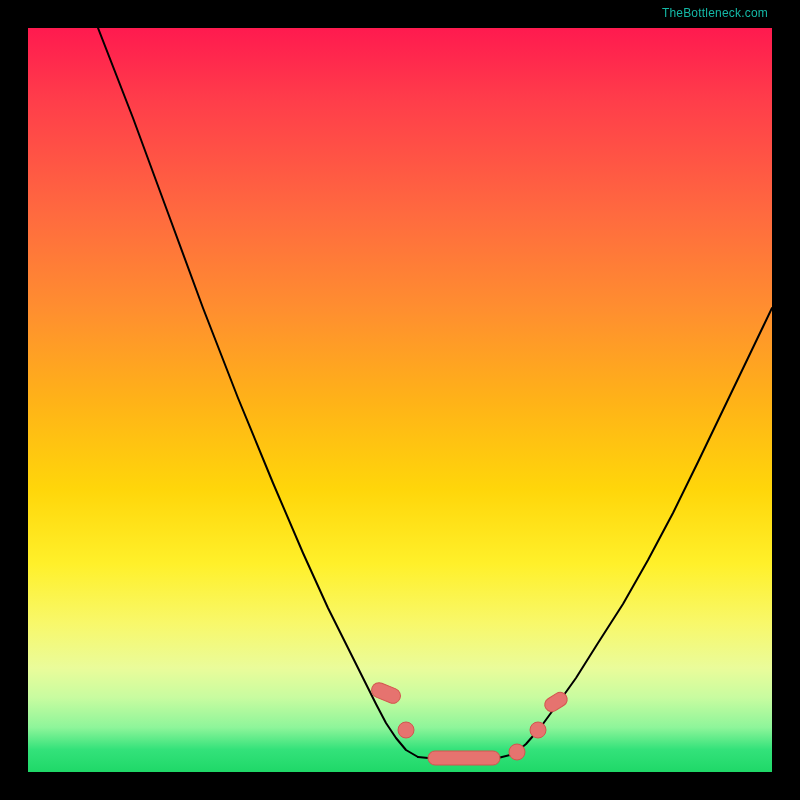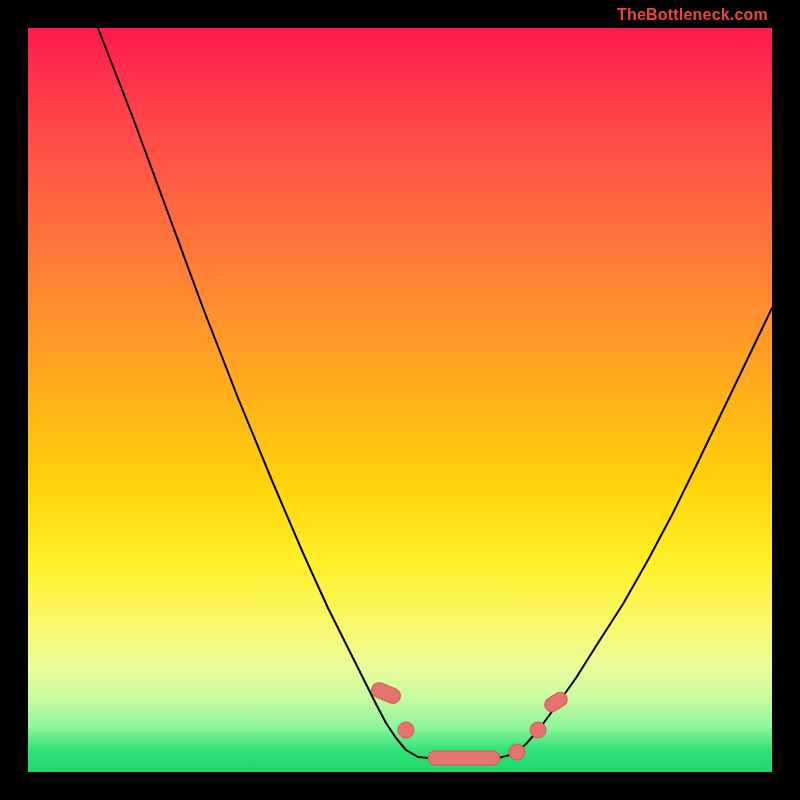--- a/index.html
+++ b/index.html
@@ -32,24 +32,24 @@
       #c8fca0 90%,
       #8ef59a 94%,
       #33e27a 97%,
       #1fd868 100%
     );
   }
   .watermark {
     position: absolute;
     top: 6px;
     right: 32px;
-    color: #ef4444;
-    font-size: 16px;
+    color: #14b8a6;
+    font-size: 12px;
     letter-spacing: 0.2px;
-    font-weight: 700;
+    font-weight: 400;
   }
   svg.plot {
     position: absolute;
     left: 0;
     top: 0;
     width: 744px;
     height: 744px;
   }
 </style>
 </head>

